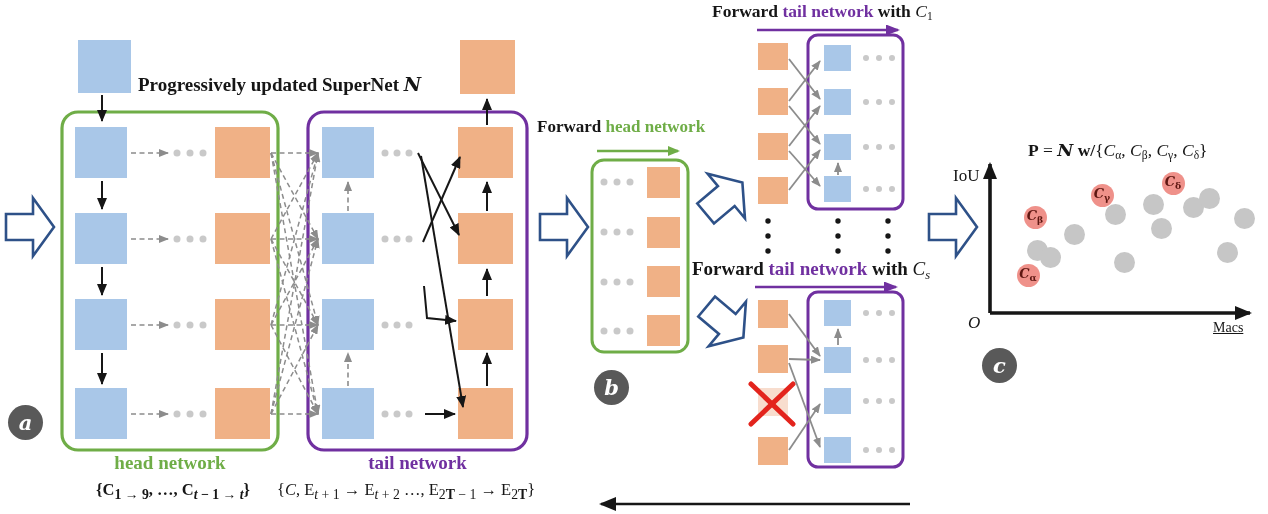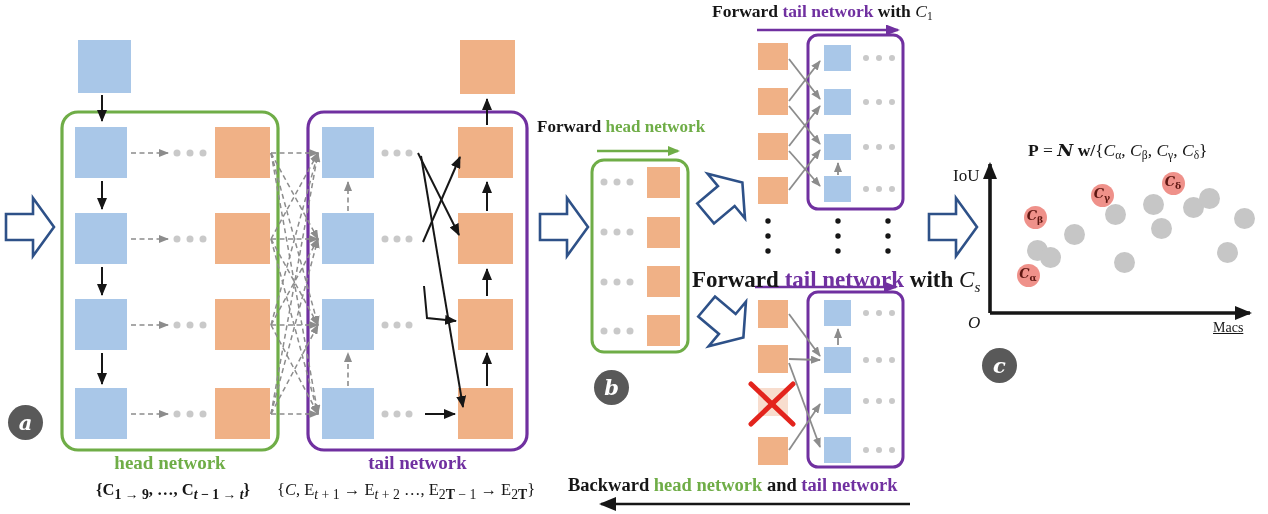--- a/index.html
+++ b/index.html
@@ -317,31 +317,31 @@
       <div class="dot dot-gray" style="left: 1104.5px; top: 203.5px;"></div>
       <div class="dot dot-gray" style="left: 1113.5px; top: 251.5px;"></div>
       <div class="dot dot-gray" style="left: 1142.5px; top: 193.5px;"></div>
       <div class="dot dot-gray" style="left: 1150.5px; top: 217.5px;"></div>
       <div class="dot dot-gray" style="left: 1182.5px; top: 196.5px;"></div>
       <div class="dot dot-gray" style="left: 1198.5px; top: 187.5px;"></div>
       <div class="dot dot-gray" style="left: 1216.5px; top: 241.5px;"></div>
       <div class="dot dot-gray" style="left: 1233.5px; top: 207.5px;"></div>
     </div>
 
+<div class="txt" style="left:138px;top:74px;font-size:19px;"><span class="b">Progressively updated SuperNet </span><span class="b script">N</span></div>
 
 <div class="txt b center" style="left:62px;top:453px;width:216px;font-size:19px;color:#6fad47;">head network</div>
 <div class="txt b center" style="left:308px;top:453px;width:219px;font-size:19px;color:#7030a0;">tail network</div>
 
 <div class="txt b" style="left:96px;top:481px;font-size:16.5px;">{<b>C</b><sub>1 → 9</sub>, …, <b>C</b><sub><i>t</i> − 1 → <i>t</i></sub>}</div>
 <div class="txt" style="left:277px;top:481px;font-size:16.5px;font-family:Liberation Serif, serif;">{<i>C</i>, E<sub><i>t</i> + 1</sub> → E<sub><i>t</i> + 2</sub> …, E<sub>2<b>T</b> − 1</sub> → E<sub>2<b>T</b></sub>}</div>
 
 <div class="txt" style="left:537px;top:118px;font-size:17px;text-align:center;"><span class="b">Forward </span><span class="b" style="color: rgb(111, 173, 71);">head network</span></div>
 <div class="txt" style="left:692px;top:2px;font-size:17.5px;margin-left:20px;"><span class="b">Forward </span><span class="b" style="color: rgb(112, 48, 160);">tail network</span><span class="b"> with </span><span class="i">C</span><span class="sub">1</span></div>
-<div class="txt" style="left:692px;top:259px;font-size:23px;margin-top:8px;"><span class="b">Forward </span><span class="b" style="color: rgb(112, 48, 160);">tail network</span><span class="b"> with </span><span class="i">C</span><span class="i sub">s</span></div>
-<div class="txt" style="left:568px;top:475px;font-size:18.5px;"><span class="b">Backward </span><span class="b" style="color: rgb(111, 173, 71);">head network</span><span class="b"> and </span><span class="b" style="color: rgb(112, 48, 160);">tail network</span></div>
+<div class="txt" style="left:692px;top:259px;font-size:19px;"><span class="b">Forward </span><span class="b" style="color: rgb(112, 48, 160);">tail network</span><span class="b"> with </span><span class="i">C</span><span class="i sub">s</span></div>
 
 <div class="txt" style="left:1028px;top:141px;font-size:17.5px;"><span class="b">P</span><span> = </span><span class="b script">N</span><span class="b"> w/</span><span>{</span><span class="i">C</span><span class="sub">α</span><span>, </span><span class="i">C</span><span class="sub">β</span><span>, </span><span class="i">C</span><span class="sub">γ</span><span>, </span><span class="i">C</span><span class="sub">δ</span><span>}</span></div>
 <div class="txt" style="left:953px;top:167px;font-size:17px;font-family:Liberation Serif, serif;">IoU</div>
 <div class="txt i" style="left:968px;top:314px;font-size:17px;">O</div>
 <div class="txt" style="left:1213px;top:320px;font-size:14px;text-decoration:underline;">Macs</div>
 
 <div class="badge" style="left:8px;top:405px;">a</div>
 <div class="badge" style="left:594px;top:370px;">b</div>
 <div class="badge" style="left:982px;top:348px;">c</div>
 

